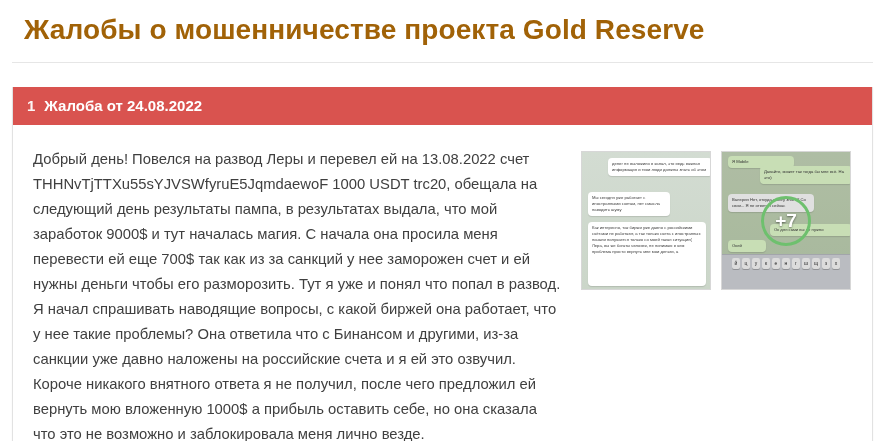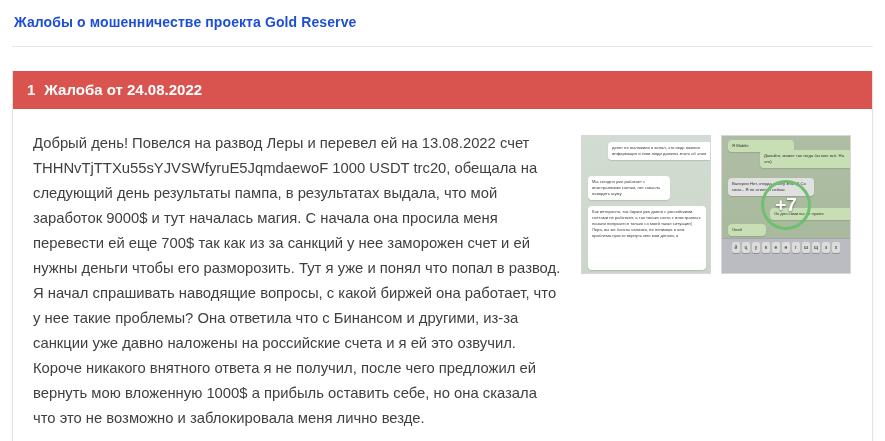--- a/index.html
+++ b/index.html
@@ -14,24 +14,24 @@
     color: #333333;
     overflow: hidden;
   }
   .page {
     position: relative;
     width: 885px;
     height: 441px;
     box-sizing: border-box;
   }
   .page-title {
-    font-size: 14px;
-    font-weight: bold;
-    color: #1d4ed8;
-    padding: 14px 0 0 14px;
+    font-size: 28px;
+    font-weight: bold;
+    color: #a16207;
+    padding: 14px 0 0 24px;
     letter-spacing: 0.1px;
   }
   .title-rule {
     margin: 16px 12px 0 12px;
     border-top: 1px solid #e6e6e6;
   }
   .complaint-card {
     margin: 24px 12px 0 12px;
     border: 1px solid #e2e2e2;
     border-top: none;

